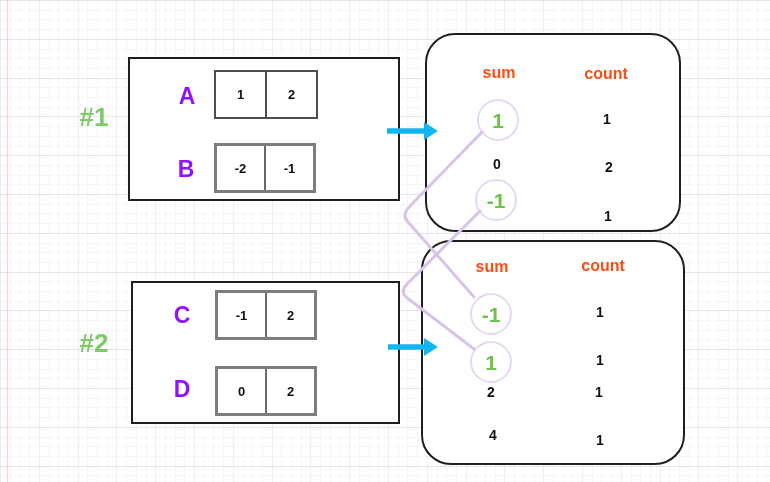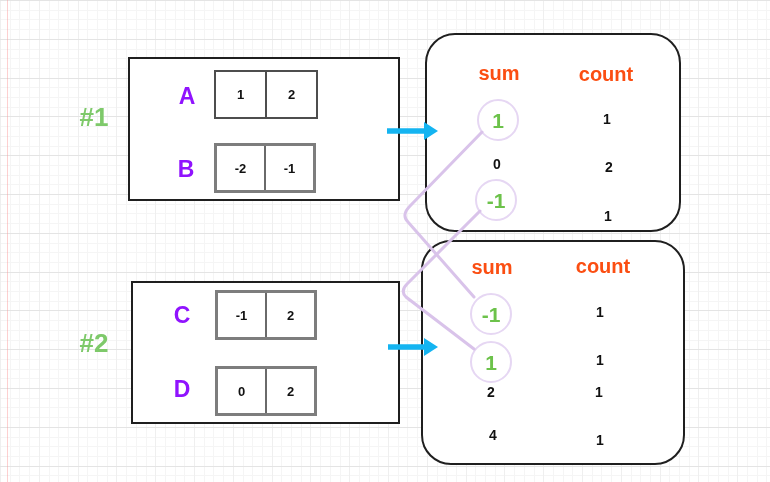--- a/index.html
+++ b/index.html
@@ -20,21 +20,21 @@
   .letter{color:var(--array-letter-purple,#9013fe); font-size:23px; font-weight:700;}
   .cells{position:absolute; display:flex; background:#fff;}
   .cells.dark{border:2px solid #4d4d4d;}
   .cells.dark .cell{width:49px; height:45px;}
   .cells.dark .cell + .cell{border-left:2px solid #4d4d4d;}
   .cells.gray{border:3px solid #7d7d7d;}
   .cells.gray .cell{width:47px; height:44px;}
   .cells.gray .cell + .cell{border-left:2px solid #6a6a6a;}
   .cell{display:flex; align-items:center; justify-content:center; font-size:13px; font-weight:600; color:#111;}
   .rounded{position:absolute; background:#fff; border:2px solid #1f1f1f; border-radius:30px;}
-  .hdr{color:var(--table-header-orange,#fb4e12); font-size:20px; font-weight:600;}
+  .hdr{color:var(--table-header-orange,#fb4e12); font-size:16px; font-weight:600;}
   .val{font-size:14px; font-weight:600; color:#111;}
   .val.green{color:var(--highlight-value-green,#6cc24a); font-size:21px; font-weight:700;}
   .circ{position:absolute; width:38px; height:38px; border:2px solid var(--highlight-circle-lavender,#e6d7f3);
         border-radius:50%; transform:translate(-50%,-50%); background:transparent;}
   .overlay{position:absolute; left:0; top:0; z-index:5; pointer-events:none;}
   .connector{stroke:var(--connector-lavender,#d9c3ea); stroke-width:3; fill:none; stroke-linecap:round;}
   .arrow-shaft{stroke:var(--arrow-cyan,#14b4f1); stroke-width:5.5; fill:none;}
   .arrow-head{fill:var(--arrow-cyan,#14b4f1); stroke:none;}
 </style>
 </head>

